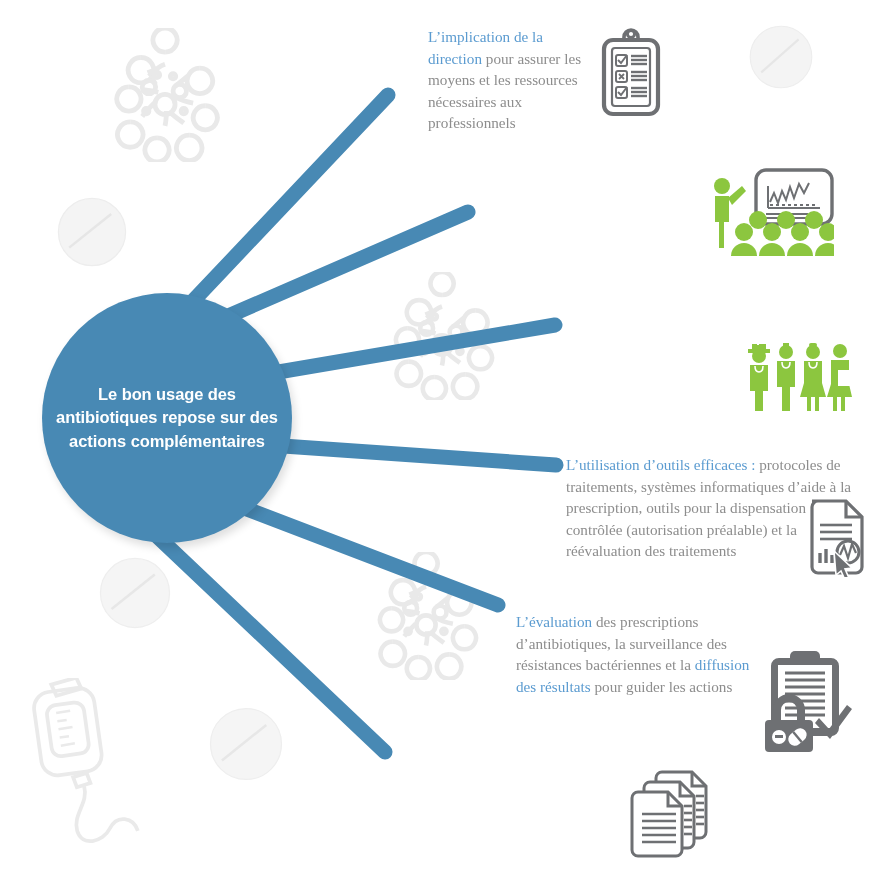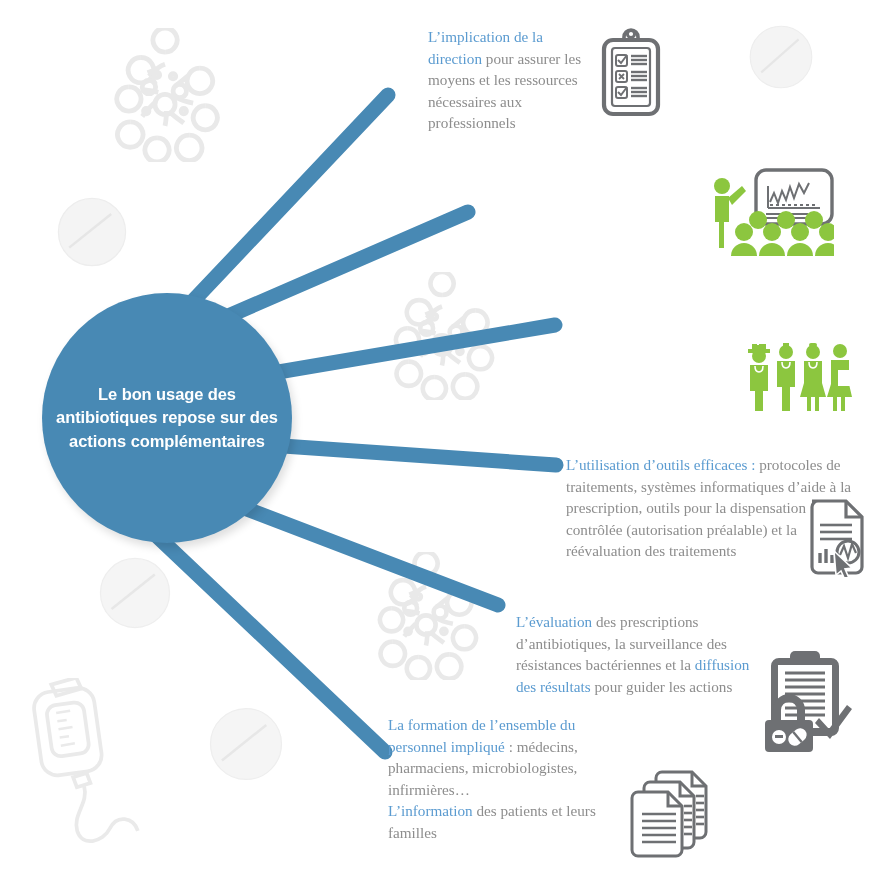--- a/index.html
+++ b/index.html
@@ -317,26 +317,20 @@
         <ellipse cx="22" cy="89" rx="7" ry="7" fill="#ffffff"></ellipse>
         <rect x="18" y="87" width="8" height="3" fill="#6e7073"></rect>
         <g transform="rotate(-40 40 90)">
           <rect x="31" y="83" width="20" height="13" rx="6.5" fill="#ffffff"></rect>
           <line x1="41" y1="83" x2="41" y2="96" stroke="#6e7073" stroke-width="2.4"></line>
         </g>
       </g>
     </g>
   </svg>
 
-  <div class="branch" style="left:388px; top:714px; width:240px;">
-    <div class="branch-text">
-      <span class="hl">La formation de l’ensemble du personnel impliqué</span><span> : médecins, pharmaciens, microbiologistes, infirmières…</span><br>
-      <span class="hl">L’information</span><span> des patients et leurs familles</span>
-    </div>
-  </div>
   <svg class="icon-box" style="left:626px; top:768px;" width="98" height="92" viewBox="0 0 98 92">
     <g stroke="#6e7073" fill="#ffffff" stroke-width="3">
       <path d="M36 4 h30 l14 14 v46 a6 6 0 0 1 -6 6 h-38 a6 6 0 0 1 -6 -6 v-54 a6 6 0 0 1 6 -6 z"></path>
       <path d="M66 4 v14 h14" fill="none"></path>
       <path d="M24 14 h30 l14 14 v46 a6 6 0 0 1 -6 6 h-38 a6 6 0 0 1 -6 -6 v-54 a6 6 0 0 1 6 -6 z"></path>
       <path d="M54 14 v14 h14" fill="none"></path>
       <path d="M12 24 h30 l14 14 v44 a6 6 0 0 1 -6 6 h-38 a6 6 0 0 1 -6 -6 v-52 a6 6 0 0 1 6 -6 z"></path>
       <path d="M42 24 v14 h14" fill="none"></path>
       <g stroke-width="2.6" fill="none">
         <line x1="16" y1="46" x2="50" y2="46"></line>

